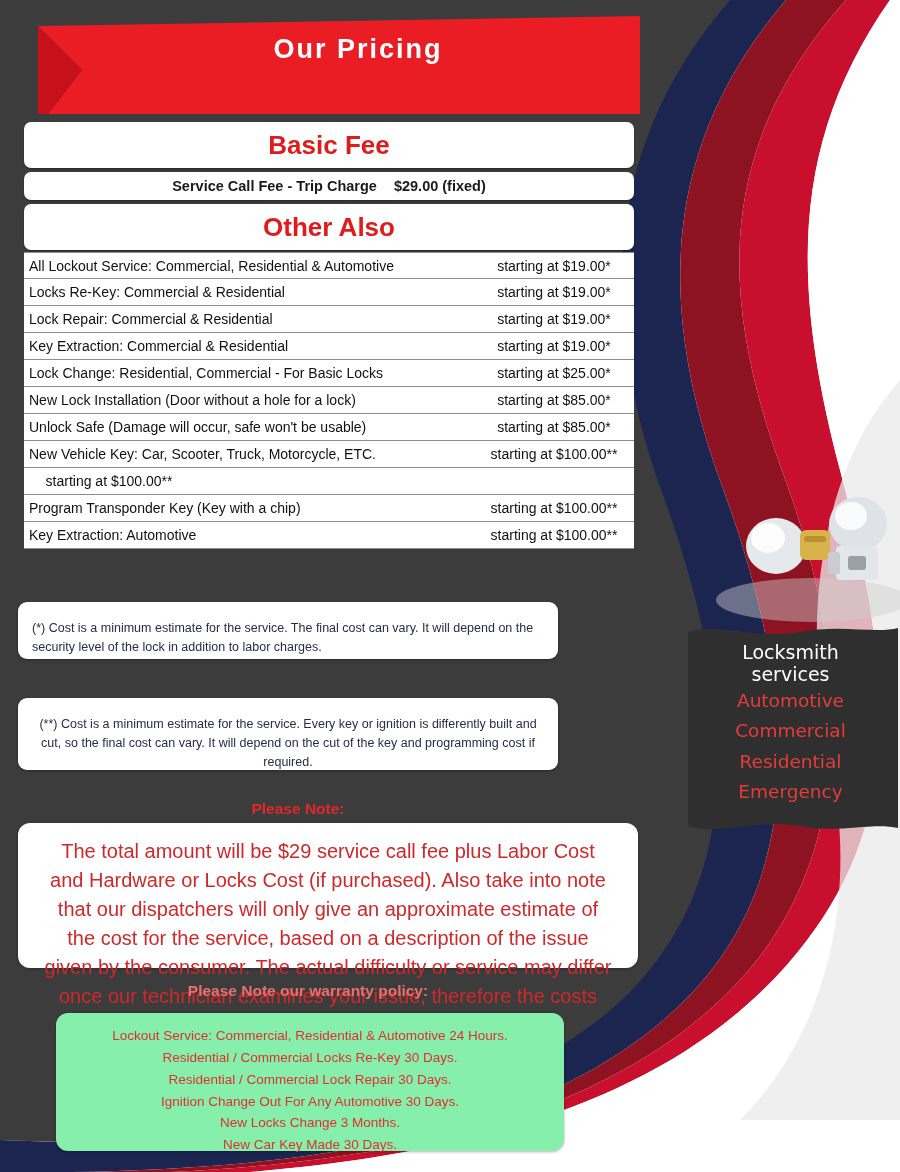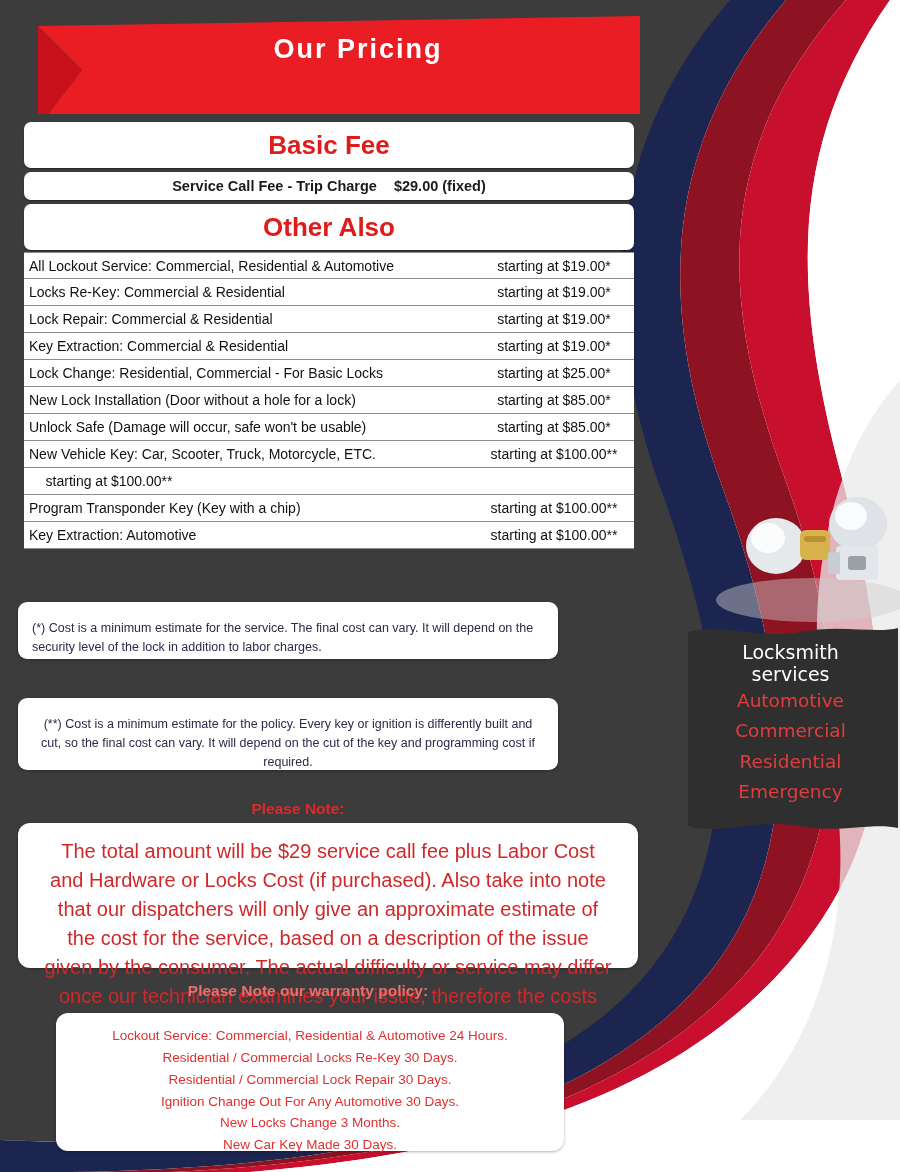--- a/index.html
+++ b/index.html
@@ -88,21 +88,21 @@
     padding:14px 24px;
     color:#d0282a; font-size:20px; line-height:1.45; text-align:center;
   }
 
   #warranty-label {
     position:absolute; left:18px; top:982px; width:580px;
     text-align:center; color:#e86f6f; font-size:15.5px; font-weight:bold;
   }
   #warranty-card {
     position:absolute; left:56px; top:1013px; width:508px; height:138px;
-    background:#ffffff; border-radius:12px;
+    background:#86efac; border-radius:12px;
     box-shadow:0 1px 3px rgba(0,0,0,.3);
     padding:12px 10px;
     text-align:center; color:#e03030; font-size:13.5px; line-height:1.62;
   }
 
   
   #services-box {
     position:absolute; left:688px; top:634px; width:205px; height:190px;
     text-align:center;
   }
@@ -212,21 +212,21 @@
       <span class="fee-label">Program Transponder Key (Key with a chip)</span>
       <span class="fee-price">starting at $100.00**</span>
     </div>
     <div class="fee-row">
       <span class="fee-label">Key Extraction: Automotive</span>
       <span class="fee-price">starting at $100.00**</span>
     </div>
   </div>
 
   <div class="note-card" id="note-single">(*) Cost is a minimum estimate for the service. The final cost can vary. It will depend on the security level of the lock in addition to labor charges.</div>
-  <div class="note-card" id="note-double">(**) Cost is a minimum estimate for the policy. Every key or ignition is differently built and cut, so the final cost can vary. It will depend on the cut of the key and programming cost if required.</div>
+  <div class="note-card" id="note-double">(**) Cost is a minimum estimate for the service. Every key or ignition is differently built and cut, so the final cost can vary. It will depend on the cut of the key and programming cost if required.</div>
 
   <div id="please-note-label">Please Note:</div>
   <div id="please-note-card">The total amount will be $29 service call fee plus Labor Cost and Hardware or Locks Cost (if purchased). Also take into note that our dispatchers will only give an approximate estimate of the cost for the service, based on a description of the issue given by the consumer. The actual difficulty or service may differ once our technician examines your issue, therefore the costs can vary.</div>
 
   <div id="warranty-label">Please Note our warranty policy:</div>
   <div id="warranty-card">
     <div>Lockout Service: Commercial, Residential &amp; Automotive 24 Hours.</div>
     <div>Residential / Commercial Locks Re-Key 30 Days.</div>
     <div>Residential / Commercial Lock Repair 30 Days.</div>
     <div>Ignition Change Out For Any Automotive 30 Days.</div>

